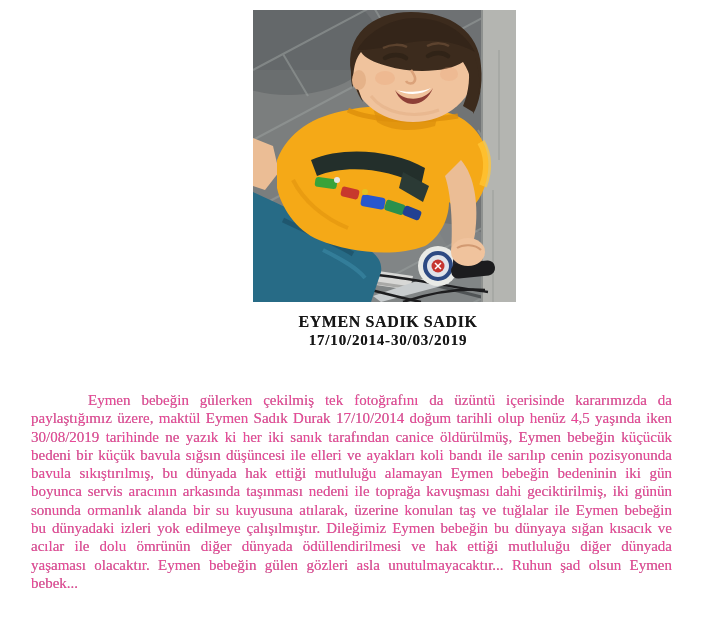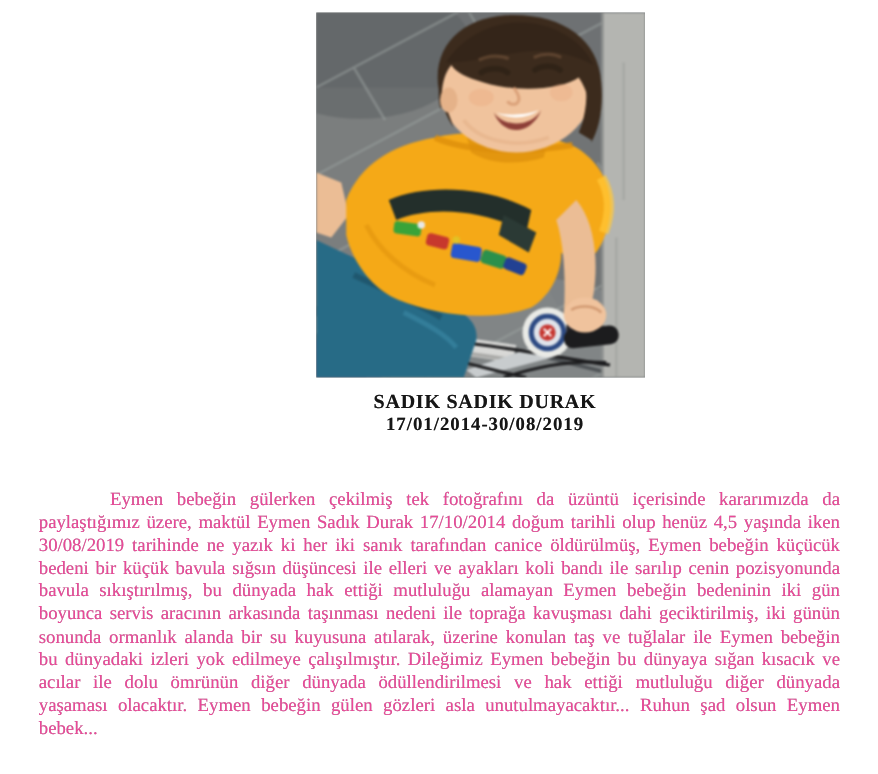--- a/index.html
+++ b/index.html
@@ -218,20 +218,20 @@
           <ellipse cx="132" cy="68" rx="10" ry="7" fill="#e8a57e" opacity="0.35"></ellipse>
           <ellipse cx="196" cy="64" rx="9" ry="7" fill="#e8a57e" opacity="0.3"></ellipse>
 
           <path d="M118,86 C130,102 158,110 186,100" stroke="#dfae85" stroke-width="3" fill="none" opacity="0.5"></path>
         </g>
       </g>
     </svg>
   </div>
 
   <div class="caption">
-    <div class="name">SADIK SADIK DURAK</div>
-    <div class="dates">17/01/2014-30/08/2019</div>
+    <div class="name">EYMEN SADIK SADIK</div>
+    <div class="dates">17/10/2014-30/03/2019</div>
   </div>
 
   <p class="body-text">Eymen bebeğin gülerken çekilmiş tek fotoğrafını da üzüntü içerisinde kararımızda da paylaştığımız üzere, maktül Eymen Sadık Durak 17/10/2014 doğum tarihli olup henüz 4,5 yaşında iken 30/08/2019 tarihinde ne yazık ki her iki sanık tarafından canice öldürülmüş, Eymen bebeğin küçücük bedeni bir küçük bavula sığsın düşüncesi ile elleri ve ayakları koli bandı ile sarılıp cenin pozisyonunda bavula sıkıştırılmış, bu dünyada hak ettiği mutluluğu alamayan Eymen bebeğin bedeninin iki gün boyunca servis aracının arkasında taşınması nedeni ile toprağa kavuşması dahi geciktirilmiş, iki günün sonunda ormanlık alanda bir su kuyusuna atılarak, üzerine konulan taş ve tuğlalar ile Eymen bebeğin bu dünyadaki izleri yok edilmeye çalışılmıştır. Dileğimiz Eymen bebeğin bu dünyaya sığan kısacık ve acılar ile dolu ömrünün diğer dünyada ödüllendirilmesi ve hak ettiği mutluluğu diğer dünyada yaşaması olacaktır. Eymen bebeğin gülen gözleri asla unutulmayacaktır... Ruhun şad olsun Eymen bebek...</p>
 
 
 </div>
 
 </body></html>

